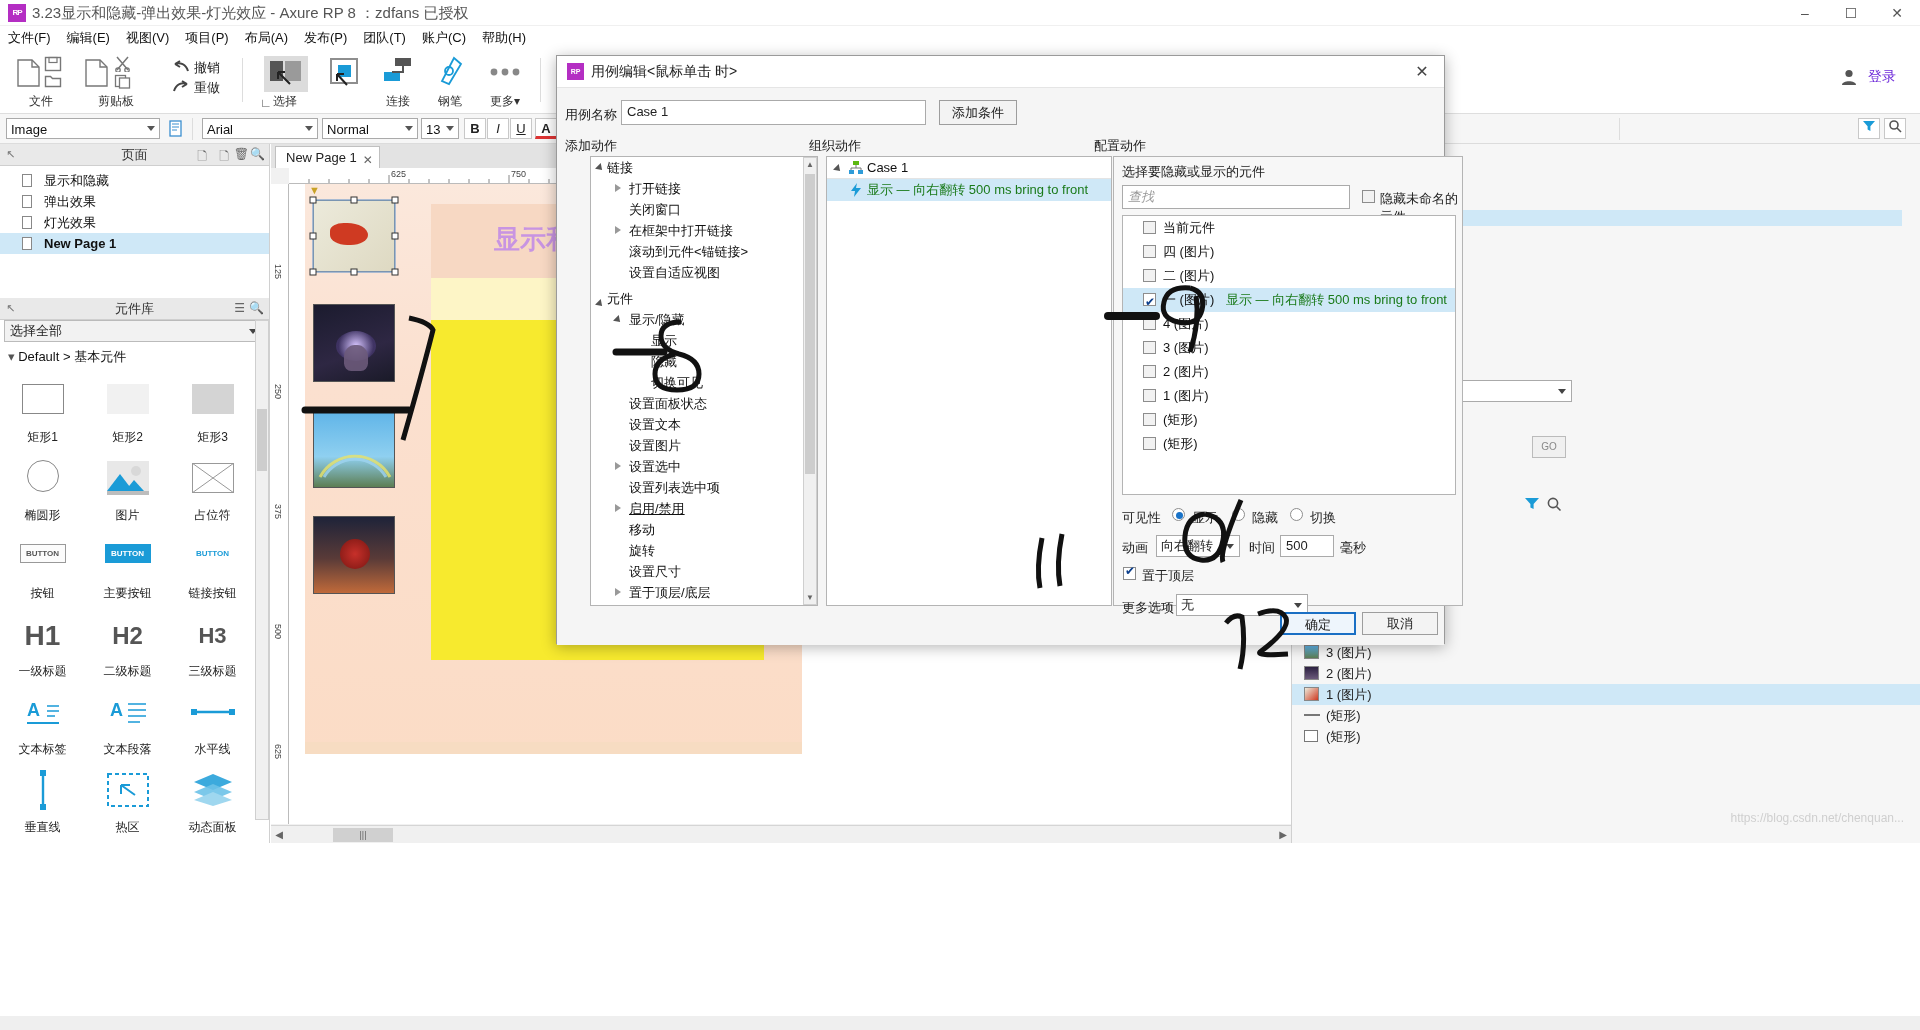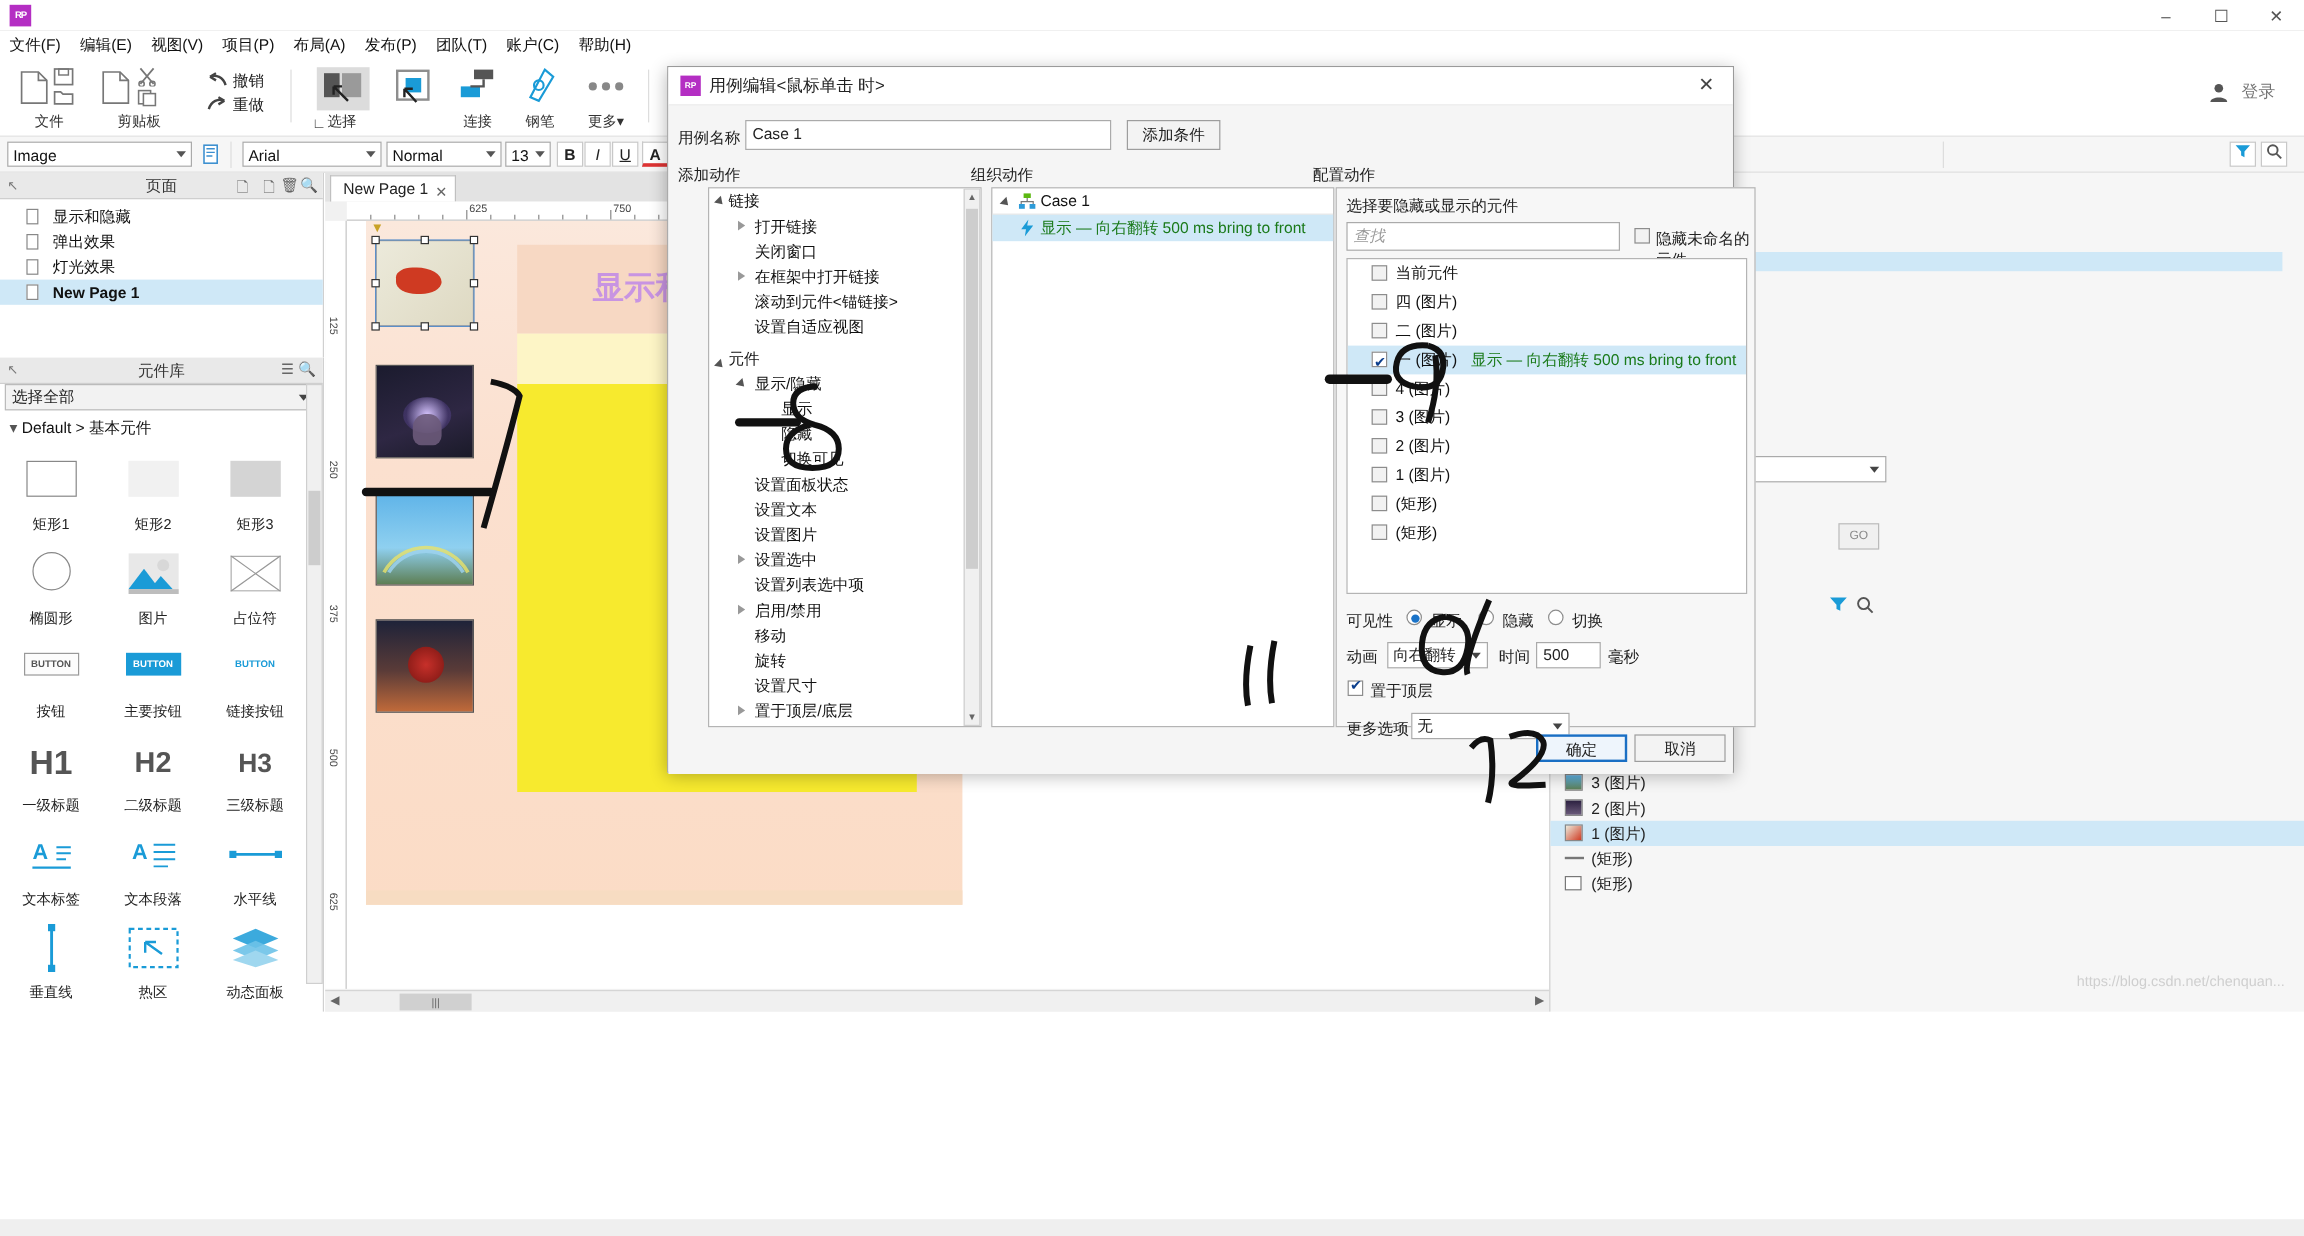--- a/index.html
+++ b/index.html
@@ -90,20 +90,21 @@
   .sel2 .car{ position:absolute; right:5px; top:8px; width:0;height:0;border-left:4px solid transparent;border-right:4px solid transparent;border-top:5px solid #444;}
   
   .pen{ position:absolute; pointer-events:none;}
   .wm{ position:absolute; right:16px; bottom:18px; font-size:12px; color:#cfcfcf;text-align:center;}
 </style>
 </head>
 <body>
 
 <div id="titlebar">
   <div class="tb-icon">RP</div>
+  <div class="tb-title">3.23显示和隐藏-弹出效果-灯光效应 - Axure RP 8 ：zdfans 已授权</div>
   <div class="tb-btns">
     <div>–</div>
     <div>☐</div>
     <div>✕</div>
   </div>
 </div>
 
 <div id="menubar">
   <div class="mi">文件(F)</div>
   <div class="mi">编辑(E)</div>
@@ -235,21 +236,21 @@
       <rect x="9" y="12" width="16" height="10" fill="#1a9bd7"></rect>
     </svg>
     <div class="tglabel">底层</div>
   </div>
 
   <div style="position:absolute;right:24px;top:20px;">
     <svg style="position:absolute;left:-28px;top:0;" width="18" height="18" viewBox="0 0 18 18">
       <circle cx="9" cy="5.5" r="3.6" fill="#555"></circle>
         <path d="M2 17 c0-5 14-5 14 0 z" fill="#555"></path>
     </svg>
-    <span style="font-size:14px;color:#737373;">登录</span>
+    <span style="font-size:14px;color:#6d28d9;">登录</span>
   </div>
 </div>
 
 <div id="formatbar">
   <div class="fb-select" style="left:6px;width:154px;">
     <span>Image</span><span class="car"></span>
   </div>
   <svg style="position:absolute;left:168px;top:6px;" width="18" height="18" viewBox="0 0 18 18">
     <rect x="2" y="1" width="11" height="15" fill="#fff" stroke="#3b8fd0" stroke-width="1.3"></rect>
     <path d="M4 4h7M4 7h7M4 10h5" stroke="#3b8fd0" stroke-width="1.2"></path>
@@ -621,21 +622,21 @@
         <div class="trow" style="padding-left:16px;margin-top:5px;"><span class="tri" style="left:6px;top:12px;border-left:6px solid #555;border-top:4px solid transparent;border-bottom:4px solid transparent;transform:rotate(45deg);"></span><span>元件</span></div>
         <div class="trow" style="padding-left:38px;"><span class="tri" style="left:24px;top:7px;border-left:6px solid #555;border-top:4px solid transparent;border-bottom:4px solid transparent;transform:rotate(45deg);"></span><span>显示/隐藏</span></div>
         <div class="trow" style="padding-left:60px;"><span>显示</span></div>
         <div class="trow" style="padding-left:60px;"><span>隐藏</span></div>
         <div class="trow" style="padding-left:60px;"><span>切换可见</span></div>
         <div class="trow" style="padding-left:38px;"><span>设置面板状态</span></div>
         <div class="trow" style="padding-left:38px;"><span>设置文本</span></div>
         <div class="trow" style="padding-left:38px;"><span>设置图片</span></div>
         <div class="trow" style="padding-left:38px;"><span class="tri" style="left:24px;top:6px;border-left:6px solid #999;border-top:4px solid transparent;border-bottom:4px solid transparent;"></span><span>设置选中</span></div>
         <div class="trow" style="padding-left:38px;"><span>设置列表选中项</span></div>
-        <div class="trow" style="padding-left:38px;"><span class="tri" style="left:24px;top:6px;border-left:6px solid #999;border-top:4px solid transparent;border-bottom:4px solid transparent;"></span><span>启用/禁用</span></div>
+        <div class="trow" style="padding-left:38px;text-decoration:underline;"><span class="tri" style="left:24px;top:6px;border-left:6px solid #999;border-top:4px solid transparent;border-bottom:4px solid transparent;"></span><span>启用/禁用</span></div>
         <div class="trow" style="padding-left:38px;"><span>移动</span></div>
         <div class="trow" style="padding-left:38px;"><span>旋转</span></div>
         <div class="trow" style="padding-left:38px;"><span>设置尺寸</span></div>
         <div class="trow" style="padding-left:38px;"><span class="tri" style="left:24px;top:6px;border-left:6px solid #999;border-top:4px solid transparent;border-bottom:4px solid transparent;"></span><span>置于顶层/底层</span></div>
       </div>
       <div class="scrollbar" style="right:0;top:0;height:448px;">
         <div style="position:absolute;left:2px;top:2px;font-size:8px;color:#666;">▲</div>
         <div class="scrollthumb" style="top:16px;height:300px;"></div>
         <div style="position:absolute;left:2px;bottom:2px;font-size:8px;color:#666;">▼</div>
       </div>

